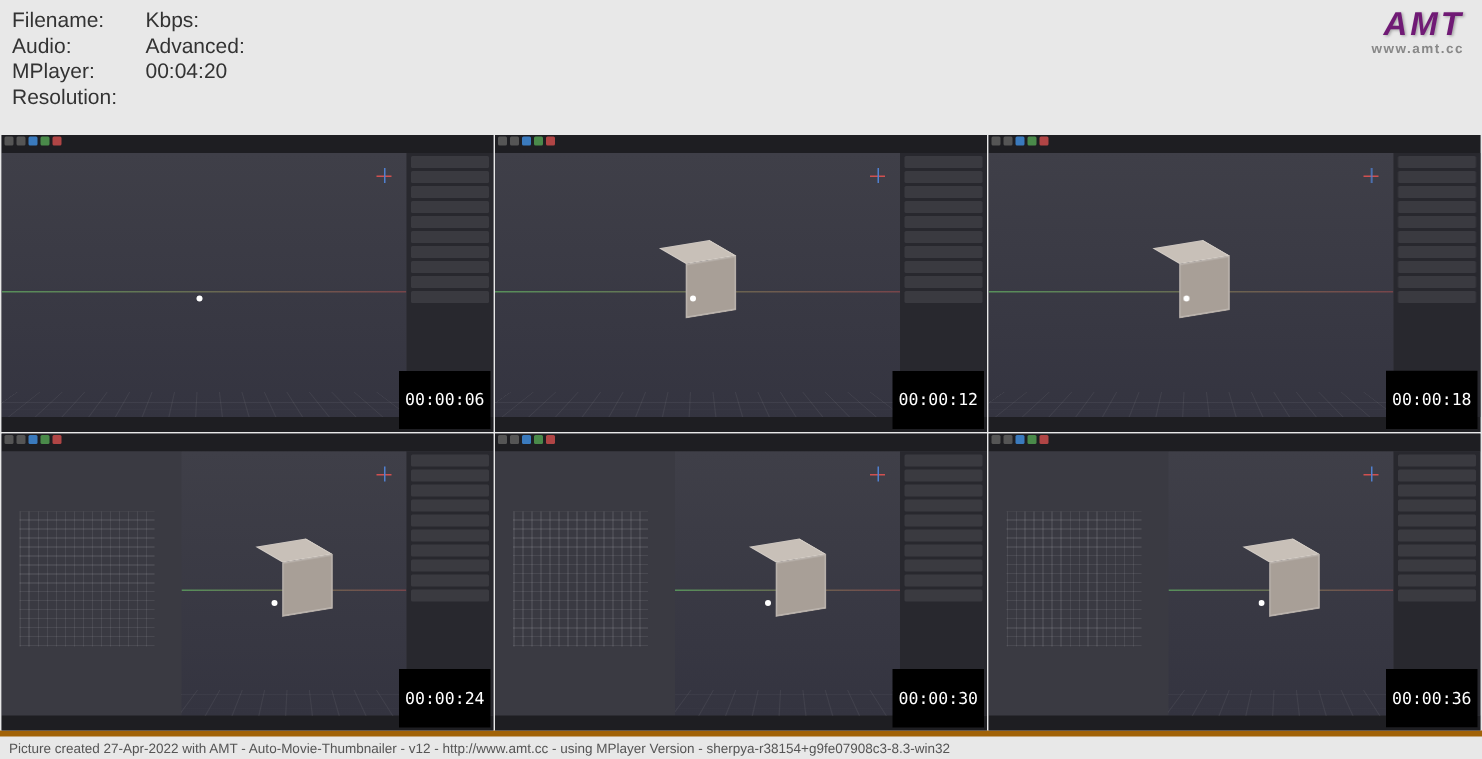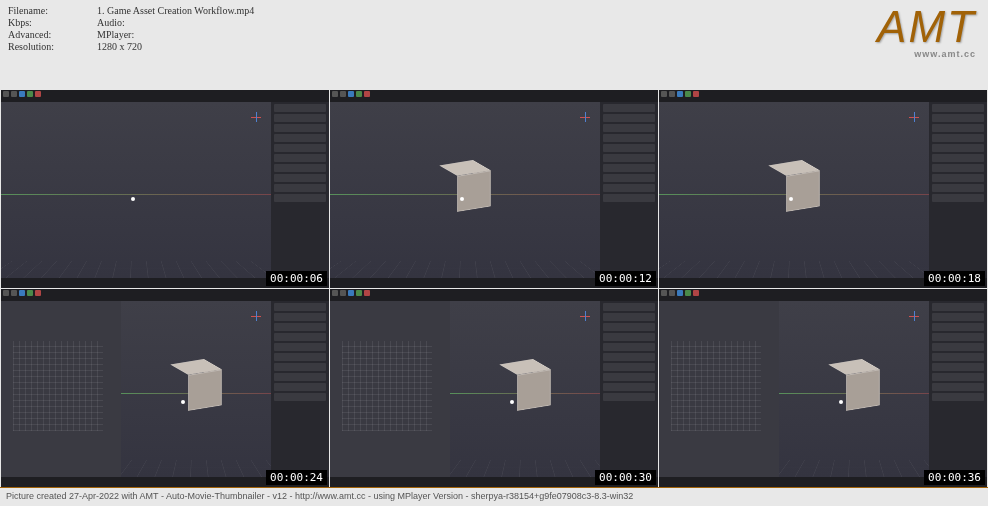--- a/index.html
+++ b/index.html
@@ -18,32 +18,31 @@
       justify-content: space-between;
       align-items: flex-start;
       height: 90px;
     }
     .info-grid {
       display: grid;
       grid-template-columns: 85px auto;
       column-gap: 4px;
       row-gap: 1px;
       color: #333;
-      font-size: 10px;
-      font-family: Liberation Serif, serif;
+      font-size: 14px;
     }
     .info-label { font-weight: normal; }
     .logo {
       text-align: right;
       padding-right: 4px;
     }
     .logo-text {
-      font-size: 44px;
-      font-weight: normal;
-      color: #a16207;
+      font-size: 22px;
+      font-weight: bold;
+      color: #701a75;
       text-shadow: 1px 1px 2px rgba(0,0,0,0.3);
       letter-spacing: 2px;
       font-style: italic;
       line-height: 1;
     }
     .logo-url {
       font-size: 9px;
       color: #888;
       letter-spacing: 1px;
       font-weight: bold;
@@ -175,31 +174,31 @@
       background: #fff;
       border-radius: 50%;
     }
     .timestamp {
       position: absolute;
       bottom: 2px;
       right: 2px;
       background: #000;
       color: #fff;
       font-size: 11px;
-      padding: 1px 4px;
+      padding: 13px 4px;
       font-family: monospace;
       z-index: 10;
     }
     .footer {
       background: #e8e8e8;
       padding: 3px 6px;
       font-size: 9px;
       color: #555;
       height: 18px;
-      border-top: 1px solid #a16207;
+      border-top: 4px solid #a16207;
     }
     .gizmo {
       position: absolute;
       top: 6px;
       right: 6px;
       width: 18px;
       height: 18px;
     }
     .gizmo::before {
       content: '';
@@ -215,27 +214,26 @@
       background: #5080d0;
       top: 4px; left: 9px;
     }
   </style>
 </head>
 <body>
 
 <div class="header">
   <div class="info-grid">
     <span class="info-label">Filename:</span>
-    <span>1. Game Asset Creation Workflow.mp4</span>
     <span class="info-label">Kbps:</span>
     <span class="info-label">Audio:</span>
     <span class="info-label">Advanced:</span>
     <span class="info-label">MPlayer:</span>
+    <span>00:04:20</span>
     <span class="info-label">Resolution:</span>
-    <span>1280 x 720</span>
   </div>
   <div class="logo">
     <div class="logo-text">AMT</div>
     <div class="logo-url">www.amt.cc</div>
   </div>
 </div>
 
 <div class="thumbs-grid">
     <div class="thumb">
       <div class="topbar">

